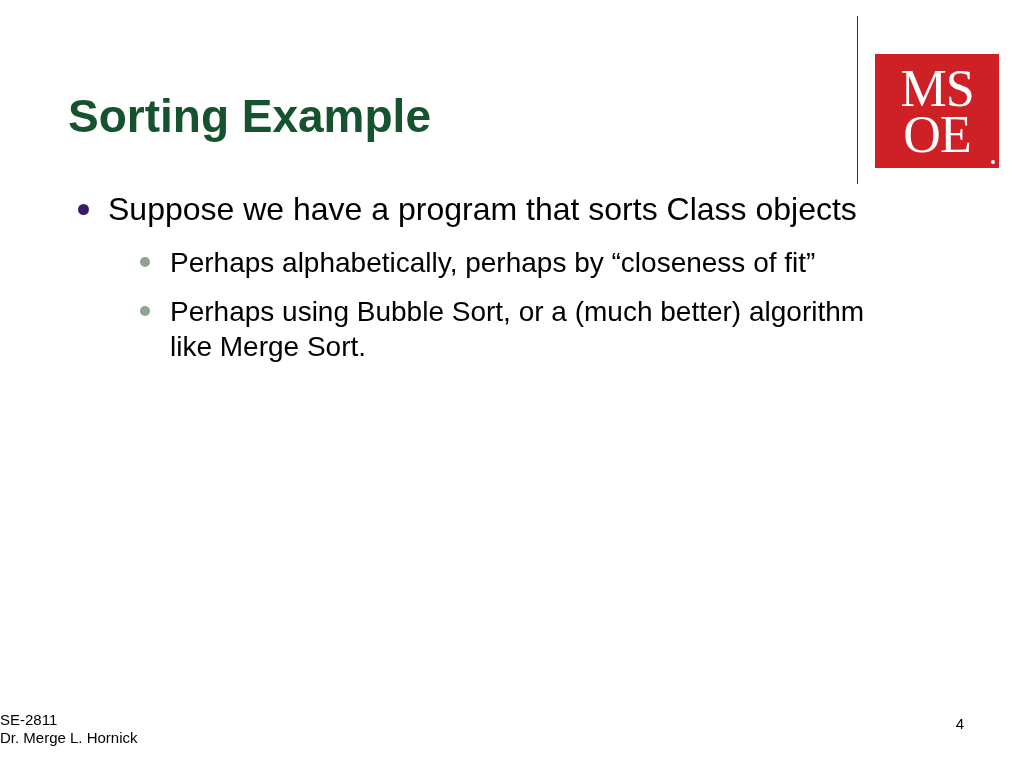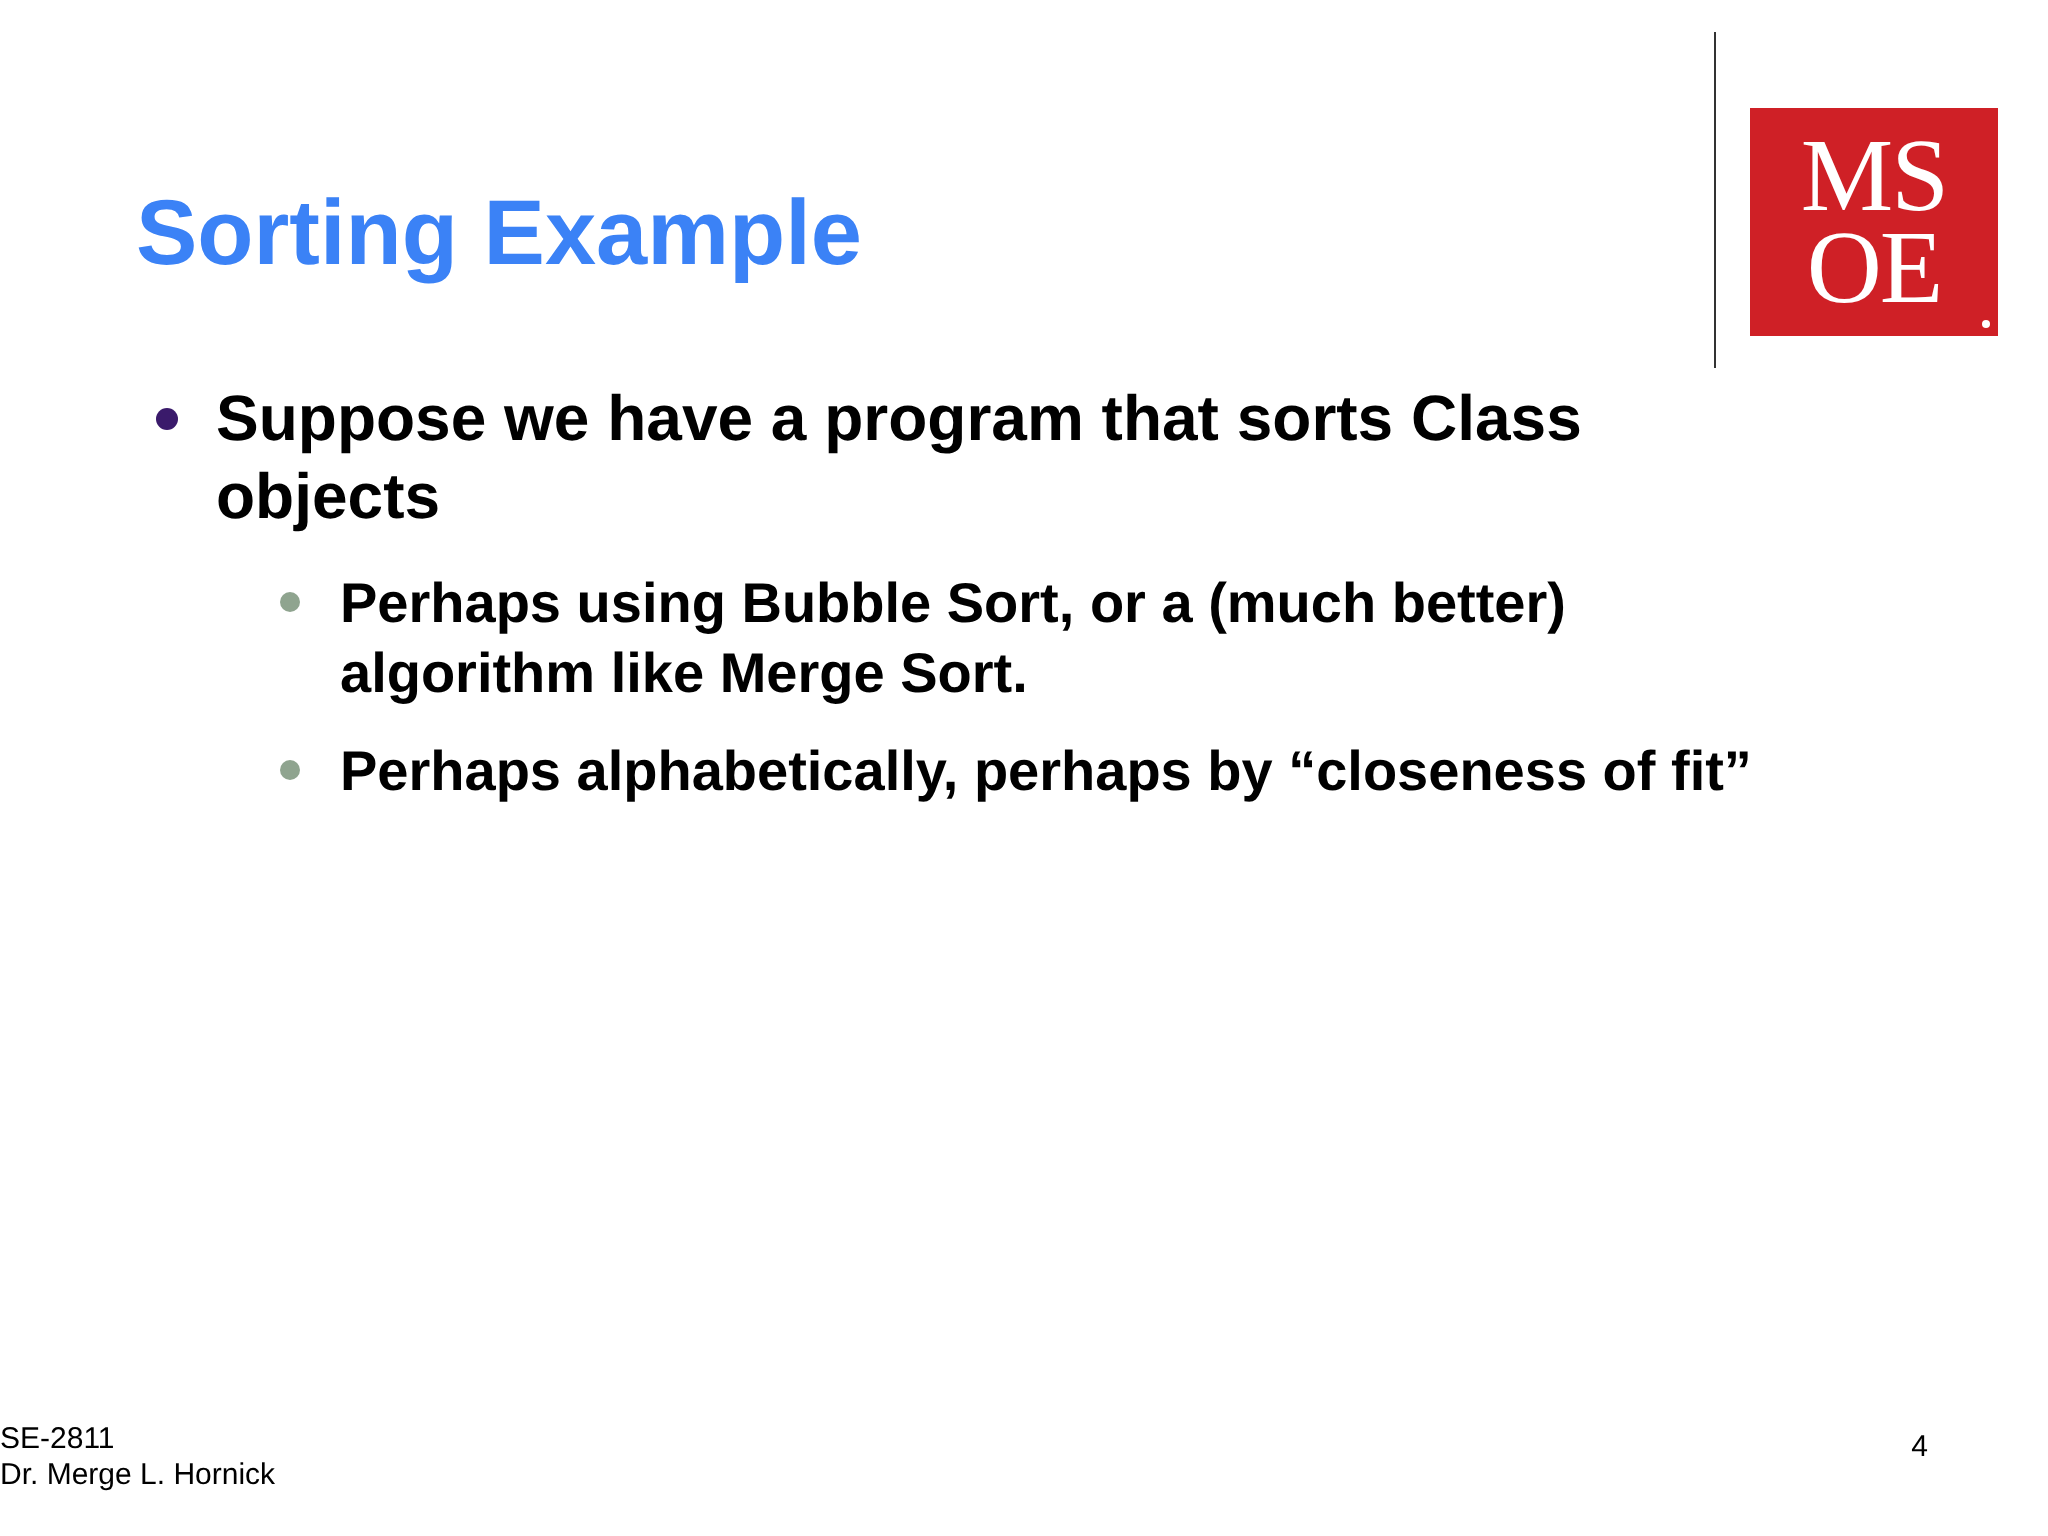--- a/index.html
+++ b/index.html
@@ -54,28 +54,27 @@
     height: 4px;
     background: #fff;
     border-radius: 50%;
   }
   .title {
     position: absolute;
     top: 89px;
     left: 68px;
     font-size: 46px;
     font-weight: bold;
-    color: #3b82f6;
+    color: #14532d;
   }
   .content {
     position: absolute;
     top: 190px;
     left: 68px;
     width: 820px;
-    font-weight: bold;
   }
   ul.level1 {
     list-style: none;
   }
   ul.level1 > li {
     position: relative;
     padding-left: 40px;
     font-size: 32px;
     line-height: 1.22;
     margin-bottom: 14px;
@@ -145,24 +144,24 @@
   </div>
 
   <h1 class="title">Sorting Example</h1>
 
   <div class="content">
     <ul class="level1">
       <li>
         <span>Suppose we have a program that sorts Class objects</span>
         <ul class="level2">
           <li>
-            <span>Perhaps using Bubble Sort, or a (much better) algorithm like Merge Sort.</span>
+            <span>Perhaps alphabetically, perhaps by “closeness of fit”</span>
           </li>
           <li>
-            <span>Perhaps alphabetically, perhaps by “closeness of fit”</span>
+            <span>Perhaps using Bubble Sort, or a (much better) algorithm like Merge Sort.</span>
           </li>
         </ul>
       </li>
     </ul>
   </div>
 
   <div class="footer">
     <div>SE-2811</div>
     <div>Dr. Merge L. Hornick</div>
   </div>

